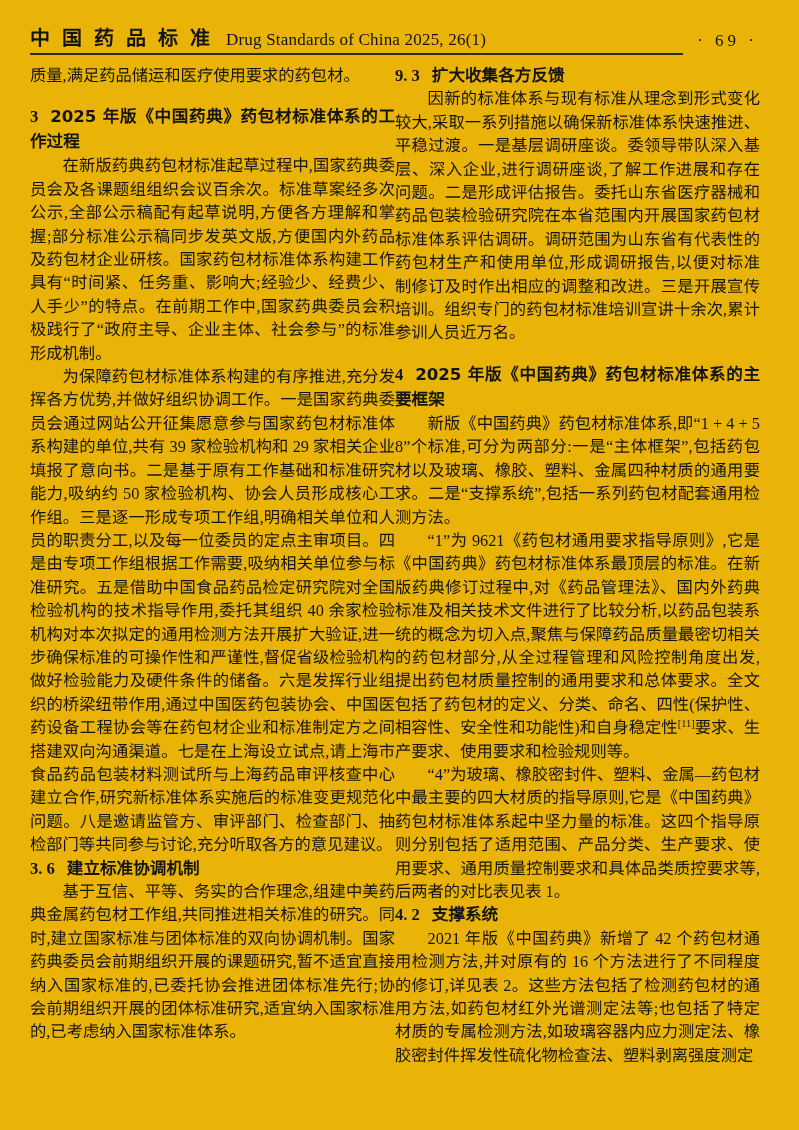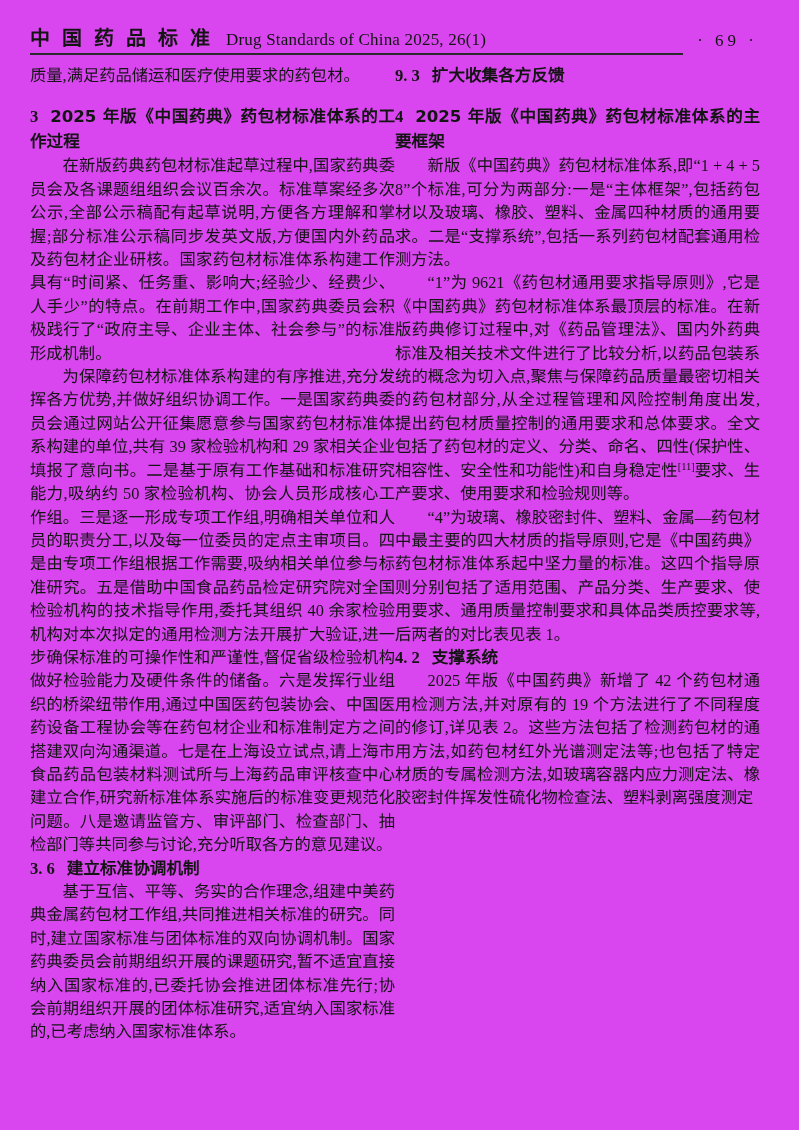--- a/index.html
+++ b/index.html
@@ -5,21 +5,21 @@
   html, body {
     margin: 0;
     padding: 0;
     background: #ffffff;
   }
   .page {
     position: relative;
     width: 799px;
     height: 1130px;
     box-sizing: border-box;
-    background: #d946ef;
+    background: #eab308;
     color: #141414;
     padding: 27px 27px 0 30px;
     font-family: "Liberation Serif", "DejaVu Serif", serif;
     overflow: hidden;
   }
   
   .page-header {
     position: relative;
     display: flex;
     justify-content: space-between;
@@ -122,29 +122,30 @@
       <h3 class="h l2">
         <span class="hnum">3. 6</span><span class="htxt">建立标准协调机制</span>
       </h3>
       <p class="para">基于互信、平等、务实的合作理念,组建中美药典金属药包材工作组,共同推进相关标准的研究。同时,建立国家标准与团体标准的双向协调机制。国家药典委员会前期组织开展的课题研究,暂不适宜直接纳入国家标准的,已委托协会推进团体标准先行;协会前期组织开展的团体标准研究,适宜纳入国家标准的,已考虑纳入国家标准体系。</p>
     </section>
 
     <section class="col">
       <h3 class="h l2">
         <span class="hnum">9. 3</span><span class="htxt">扩大收集各方反馈</span>
       </h3>
+      <p class="para">因新的标准体系与现有标准从理念到形式变化较大,采取一系列措施以确保新标准体系快速推进、平稳过渡。一是基层调研座谈。委领导带队深入基层、深入企业,进行调研座谈,了解工作进展和存在问题。二是形成评估报告。委托山东省医疗器械和药品包装检验研究院在本省范围内开展国家药包材标准体系评估调研。调研范围为山东省有代表性的药包材生产和使用单位,形成调研报告,以便对标准制修订及时作出相应的调整和改进。三是开展宣传培训。组织专门的药包材标准培训宣讲十余次,累计参训人员近万名。</p>
 
       <h2 class="h l1">
         <span class="hnum">4</span><span class="htxt">2025 年版《中国药典》药包材标准体系的主要框架</span>
       </h2>
       <p class="para">新版《中国药典》药包材标准体系,即“1 + 4 + 58”个标准,可分为两部分:一是“主体框架”,包括药包材以及玻璃、橡胶、塑料、金属四种材质的通用要求。二是“支撑系统”,包括一系列药包材配套通用检测方法。</p>
 
       <p class="para"><span>“1”为 9621《药包材通用要求指导原则》,它是《中国药典》药包材标准体系最顶层的标准。在新版药典修订过程中,对《药品管理法》、国内外药典标准及相关技术文件进行了比较分析,以药品包装系统的概念为切入点,聚焦与保障药品质量最密切相关的药包材部分,从全过程管理和风险控制角度出发,提出药包材质量控制的通用要求和总体要求。全文包括了药包材的定义、分类、命名、四性(保护性、相容性、安全性和功能性)和自身稳定性</span><sup class="ref">[11]</sup><span>要求、生产要求、使用要求和检验规则等。</span></p>
       <p class="para">“4”为玻璃、橡胶密封件、塑料、金属—药包材中最主要的四大材质的指导原则,它是《中国药典》药包材标准体系起中坚力量的标准。这四个指导原则分别包括了适用范围、产品分类、生产要求、使用要求、通用质量控制要求和具体品类质控要求等,后两者的对比表见表 1。</p>
 
       <h3 class="h l2">
         <span class="hnum">4. 2</span><span class="htxt">支撑系统</span>
       </h3>
-      <p class="para">2025 年版《中国药典》新增了 42 个药包材通用检测方法,并对原有的 19 个方法进行了不同程度的修订,详见表 2。这些方法包括了检测药包材的通用方法,如药包材红外光谱测定法等;也包括了特定材质的专属检测方法,如玻璃容器内应力测定法、橡胶密封件挥发性硫化物检查法、塑料剥离强度测定</p>
+      <p class="para">2021 年版《中国药典》新增了 42 个药包材通用检测方法,并对原有的 16 个方法进行了不同程度的修订,详见表 2。这些方法包括了检测药包材的通用方法,如药包材红外光谱测定法等;也包括了特定材质的专属检测方法,如玻璃容器内应力测定法、橡胶密封件挥发性硫化物检查法、塑料剥离强度测定</p>
     </section>
 
   </main>
 </div>
 
 </body></html>

